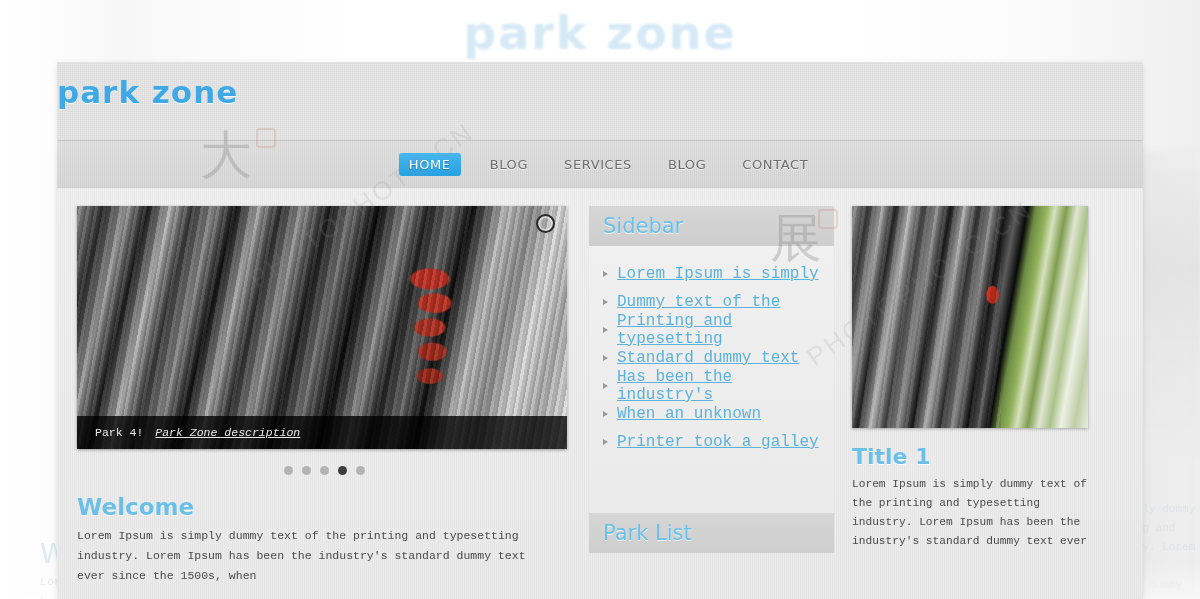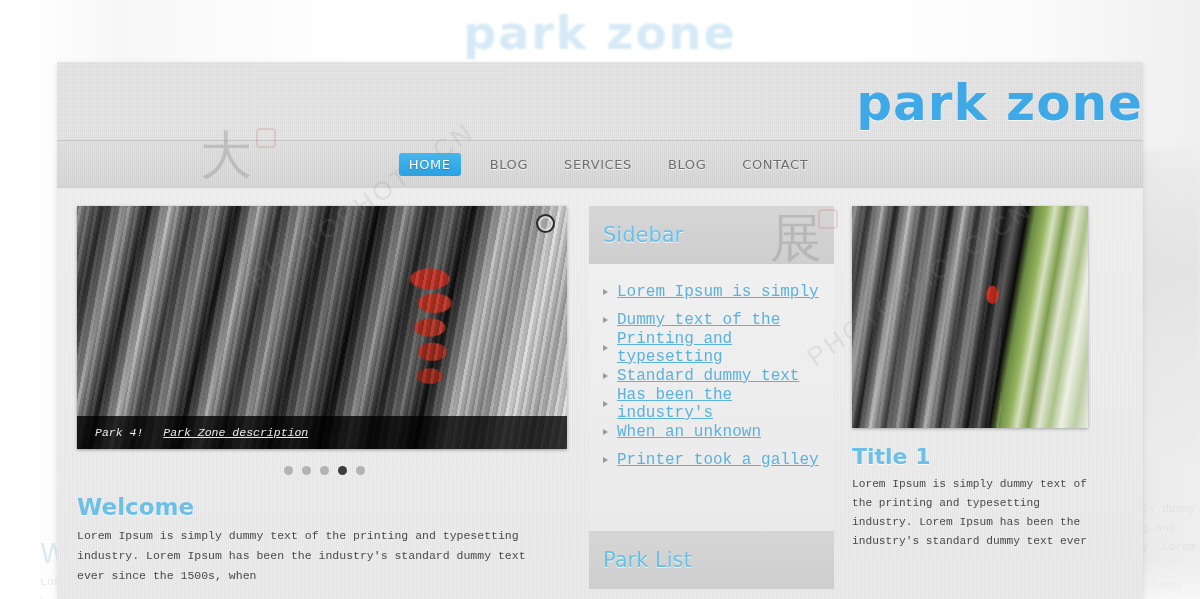--- a/index.html
+++ b/index.html
@@ -116,24 +116,24 @@
   }
 
   
   .header {
     height: 78px;
     position: relative;
   }
   .brand {
     position: absolute;
     left: 0; right: 0; top: 12px;
-    text-align: right;
+    text-align: left;
     font-family: "DejaVu Sans", sans-serif;
     font-weight: bold;
-    font-size: 50px;
+    font-size: 31px;
     color: #3fa9e8;
     letter-spacing: 1px;
     text-shadow: 0 1px 0 rgba(255,255,255,.8);
   }
 
   
   .navbar {
     height: 48px;
     border-top: 1px solid #c6c6c6;
     border-bottom: 1px solid #cfcfcf;
@@ -231,21 +231,21 @@
     left: 0; right: 0; bottom: 0;
     height: 33px;
     background: rgba(0,0,0,.78);
     color: #e9e9e9;
     font-size: 11.5px;
     display: flex;
     align-items: center;
     padding-left: 18px;
     z-index: 3;
   }
-  .caption-title { margin-right: 20px; font-style: italic; }
+  .caption-title { margin-right: 12px; }
   .caption-desc { font-style: italic; text-decoration: underline; }
 
   .slider-dots {
     display: flex;
     justify-content: center;
     gap: 9px;
     margin-top: 17px;
   }
   .dot {
     width: 9px; height: 9px;
@@ -269,21 +269,21 @@
     margin-top: 6px;
     width: 480px;
   }
 
   
   .col-side {
     width: 245px; flex: none;
     position: relative;
   }
   .panel-head {
-    height: 58px;
+    height: 40px;
     background: linear-gradient(180deg,#d6d6d6,#cecece);
     display: flex;
     align-items: center;
     padding-left: 14px;
   }
   .panel-head h2 {
     font-family: "DejaVu Sans", sans-serif;
     font-weight: normal;
     font-size: 21px;
     color: #67c0ea;

